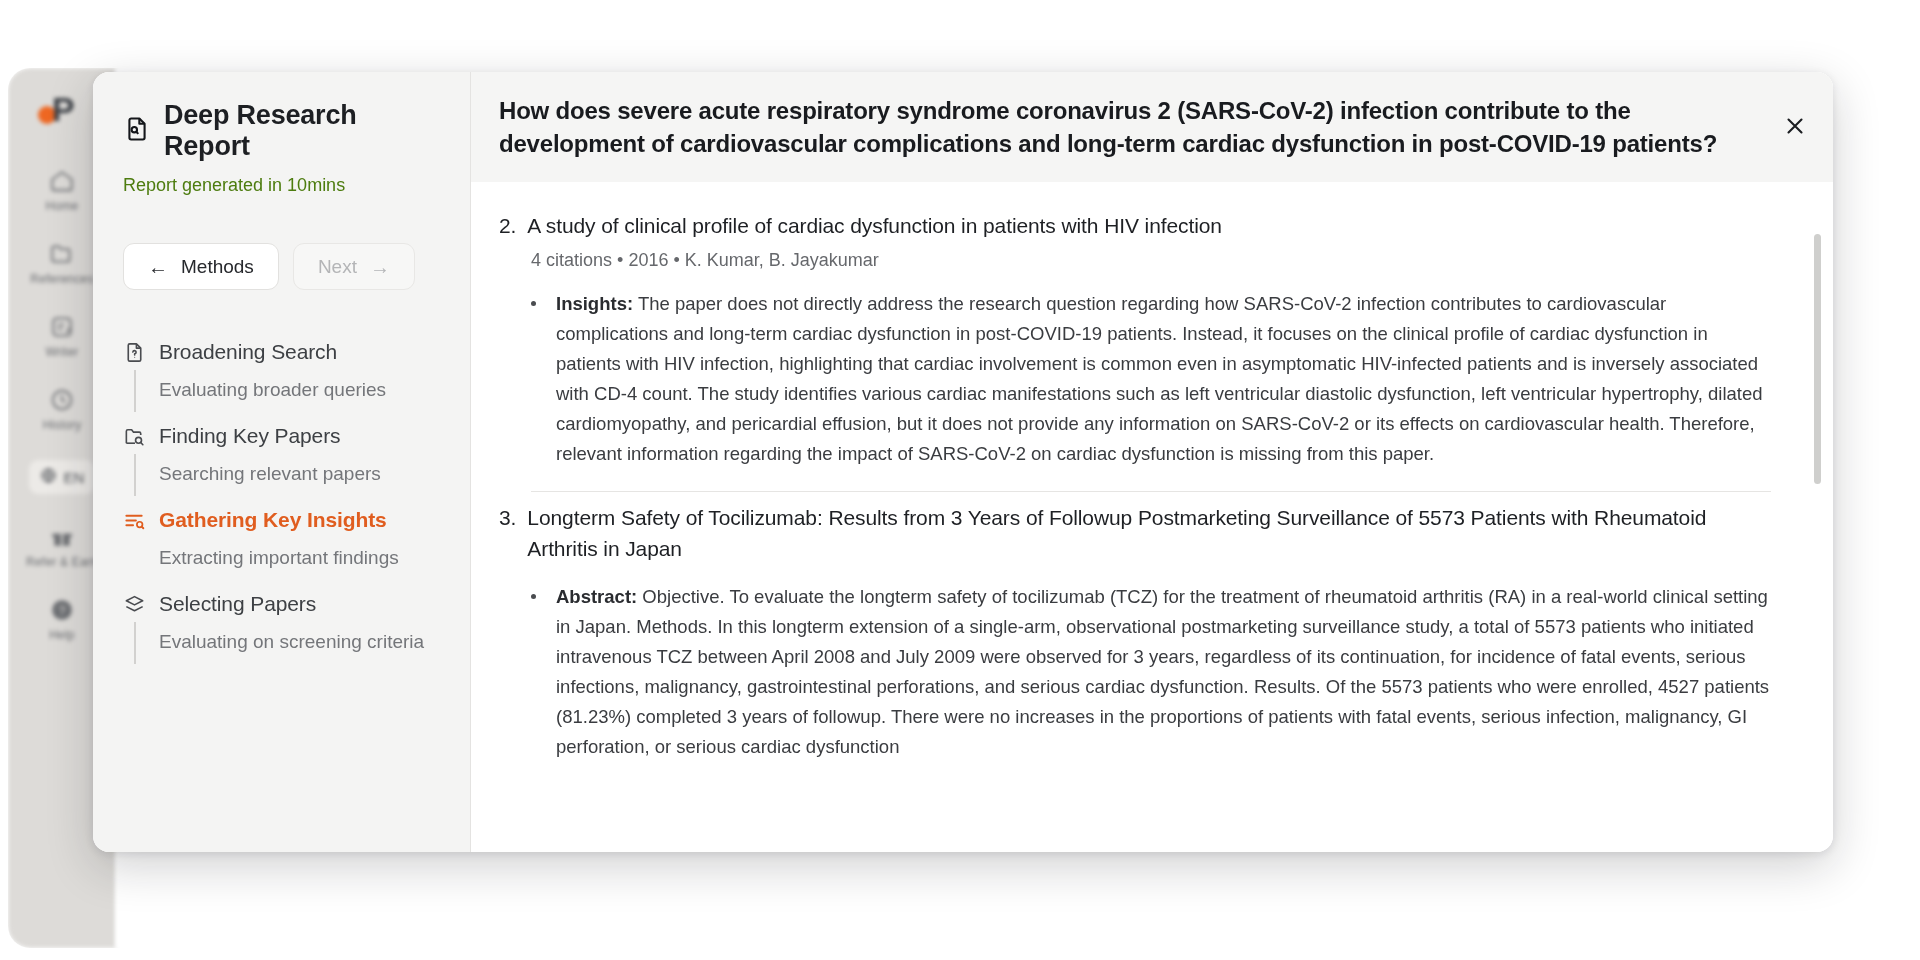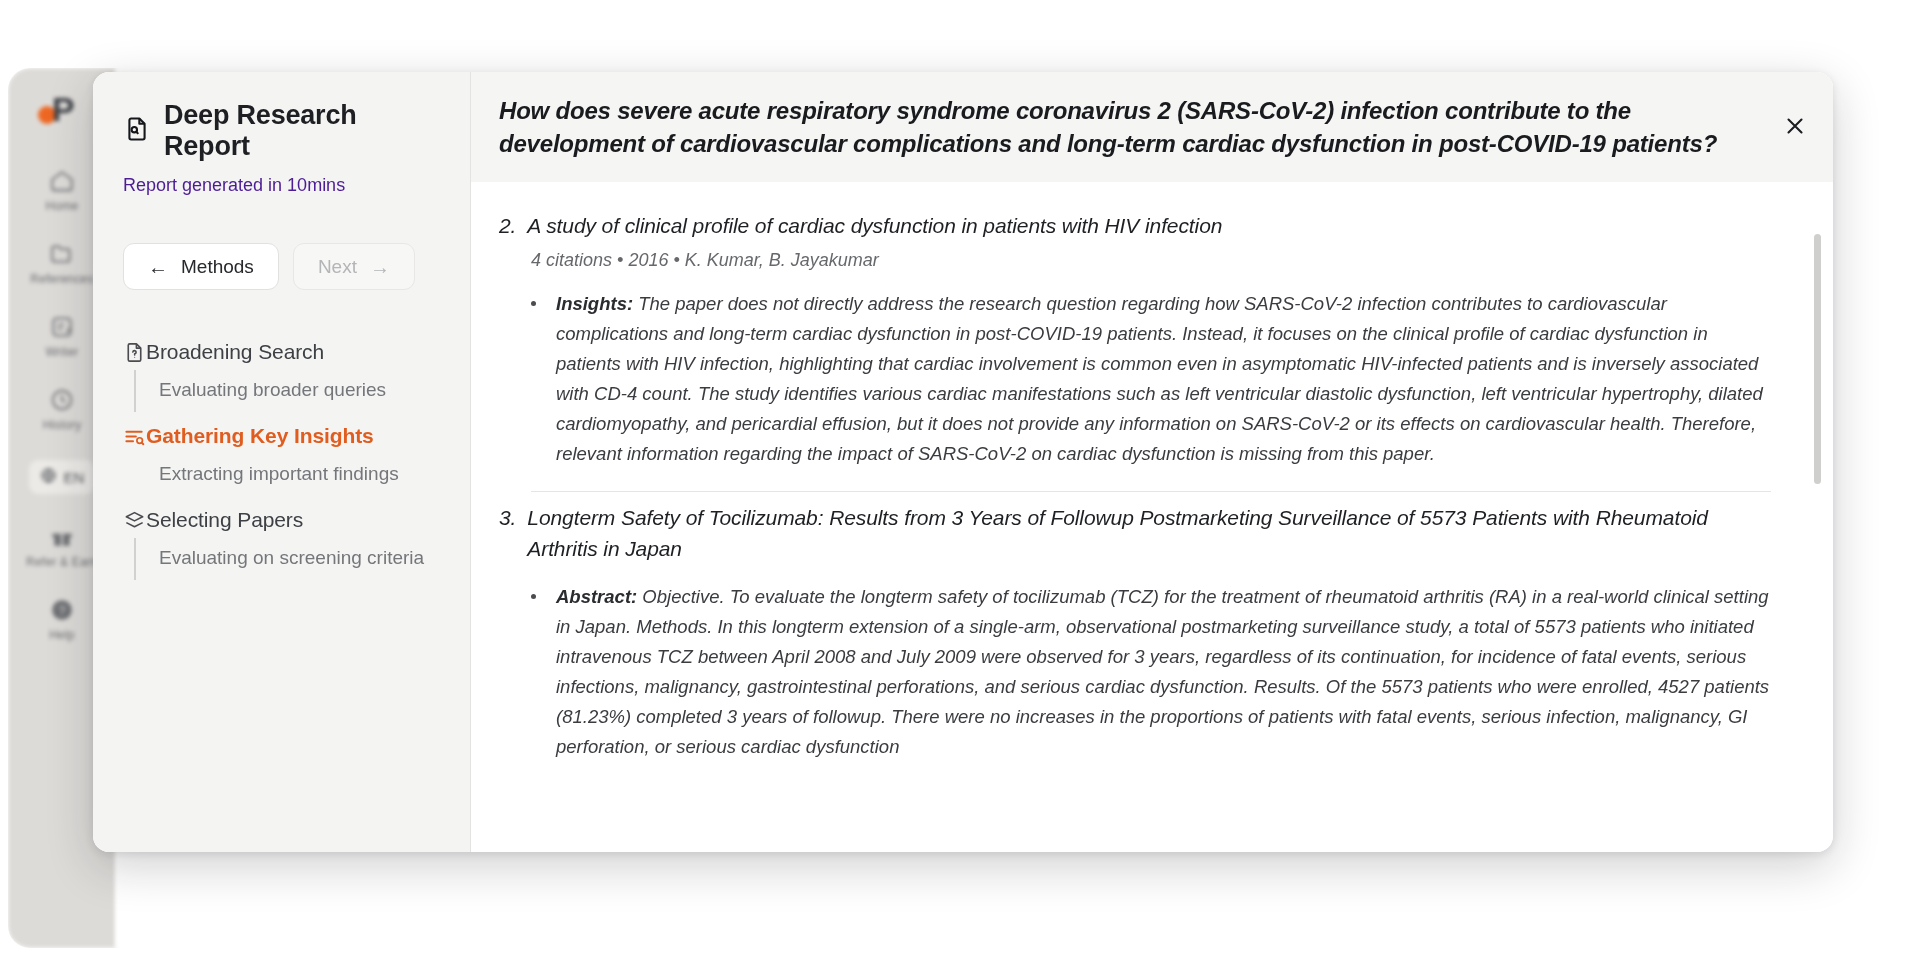--- a/index.html
+++ b/index.html
@@ -91,21 +91,21 @@
     position: relative;
   }
   .m-side-head {
     display: flex; align-items: center; gap: 13px;
   }
   .m-side-title {
     font-size: 27px; font-weight: bold; color: #1d1f23;
     letter-spacing: -.2px;
   }
   .m-side-sub {
-    margin-top: 13px; font-size: 18px; color: #4c1d95;
+    margin-top: 13px; font-size: 18px; color: #4d7c0f;
   }
   .m-nav-btns {
     display: flex; gap: 14px; margin-top: 47px;
   }
   .navbtn {
     display: inline-flex; align-items: center; justify-content: center;
     gap: 13px;
     height: 47px; padding: 0 24px;
     border-radius: 11px;
     background: #ffffff;
@@ -116,41 +116,41 @@
   }
   .navbtn.disabled {
     background: #f7f7f6; color: #b4b5b7; border-color: #e8e7e5;
     cursor: default;
   }
   .navbtn .arw { font-size: 20px; line-height: 1; }
 
   
   .steps { margin-top: 50px; }
   .step { position: relative; padding-left: 0; }
-  .step-row { display: flex; align-items: center; }
+  .step-row { display: flex; align-items: center; gap: 13px; }
   .step-icon { width: 23px; height: 23px; flex: 0 0 23px; color: #4a4c50; }
   .step-title {
     font-size: 21px; color: #3d4044; letter-spacing: -.1px;
   }
   .step-desc {
     font-size: 19px; color: #74767a;
     margin: 15px 0 0 36px;
   }
   .step-connector {
     position: absolute; left: 11px; top: 30px;
     width: 2px; height: 42px; background: #d2d1cf;
   }
   .step.active .step-title { color: #e05d1f; font-weight: bold; }
   .step.active .step-icon { color: #e05d1f; }
   .step + .step { margin-top: 23px; }
 
   
   .m-main {
     flex: 1 1 auto; position: relative; background: #ffffff;
-    display: flex; flex-direction: column; min-width: 0; font-style: italic;
+    display: flex; flex-direction: column; min-width: 0;
   }
   .m-head {
     background: #f5f5f4;
     padding: 22px 60px 22px 28px;
     position: relative;
     flex: 0 0 auto;
   }
   .m-question {
     font-size: 24px; line-height: 33px; font-weight: bold;
     color: #191b1f; letter-spacing: -.2px;
@@ -334,20 +334,35 @@
                 <path d="M10.3 11.5a1.7 1.7 0 1 1 1.9 1.9v1.1" stroke-linecap="round"></path>
                 <circle cx="12.2" cy="17" r=".55" fill="currentColor" stroke="none"></circle>
               </svg>
             </span>
             <span class="step-title">Broadening Search</span>
           </div>
           <div class="step-desc">Evaluating broader queries</div>
           <div class="step-connector"></div>
         </div>
 
+        <div class="step">
+          <div class="step-row">
+            <span class="step-icon">
+              <svg width="23" height="23" viewBox="0 0 24 24" fill="none" stroke="currentColor" stroke-width="1.7" stroke-linejoin="round">
+                <path d="M3.5 19V6.5A1.5 1.5 0 0 1 5 5h4l2 2.5h6A1.5 1.5 0 0 1 18.5 9v1.4"></path>
+                <path d="M3.5 19h9"></path>
+                <circle cx="16.2" cy="16" r="3.1"></circle>
+                <path d="m18.5 18.3 2.2 2.3" stroke-linecap="round"></path>
+              </svg>
+            </span>
+            <span class="step-title">Finding Key Papers</span>
+          </div>
+          <div class="step-desc">Searching relevant papers</div>
+          <div class="step-connector"></div>
+        </div>
 
         <div class="step active">
           <div class="step-row">
             <span class="step-icon">
               <svg width="23" height="23" viewBox="0 0 24 24" fill="none" stroke="currentColor" stroke-width="2" stroke-linecap="round">
                 <path d="M3.5 7h16M3.5 12h10M3.5 17h7"></path>
                 <circle cx="17.4" cy="16.2" r="2.9" stroke-width="1.8"></circle>
                 <path d="m19.6 18.4 1.6 1.7"></path>
               </svg>
             </span>

